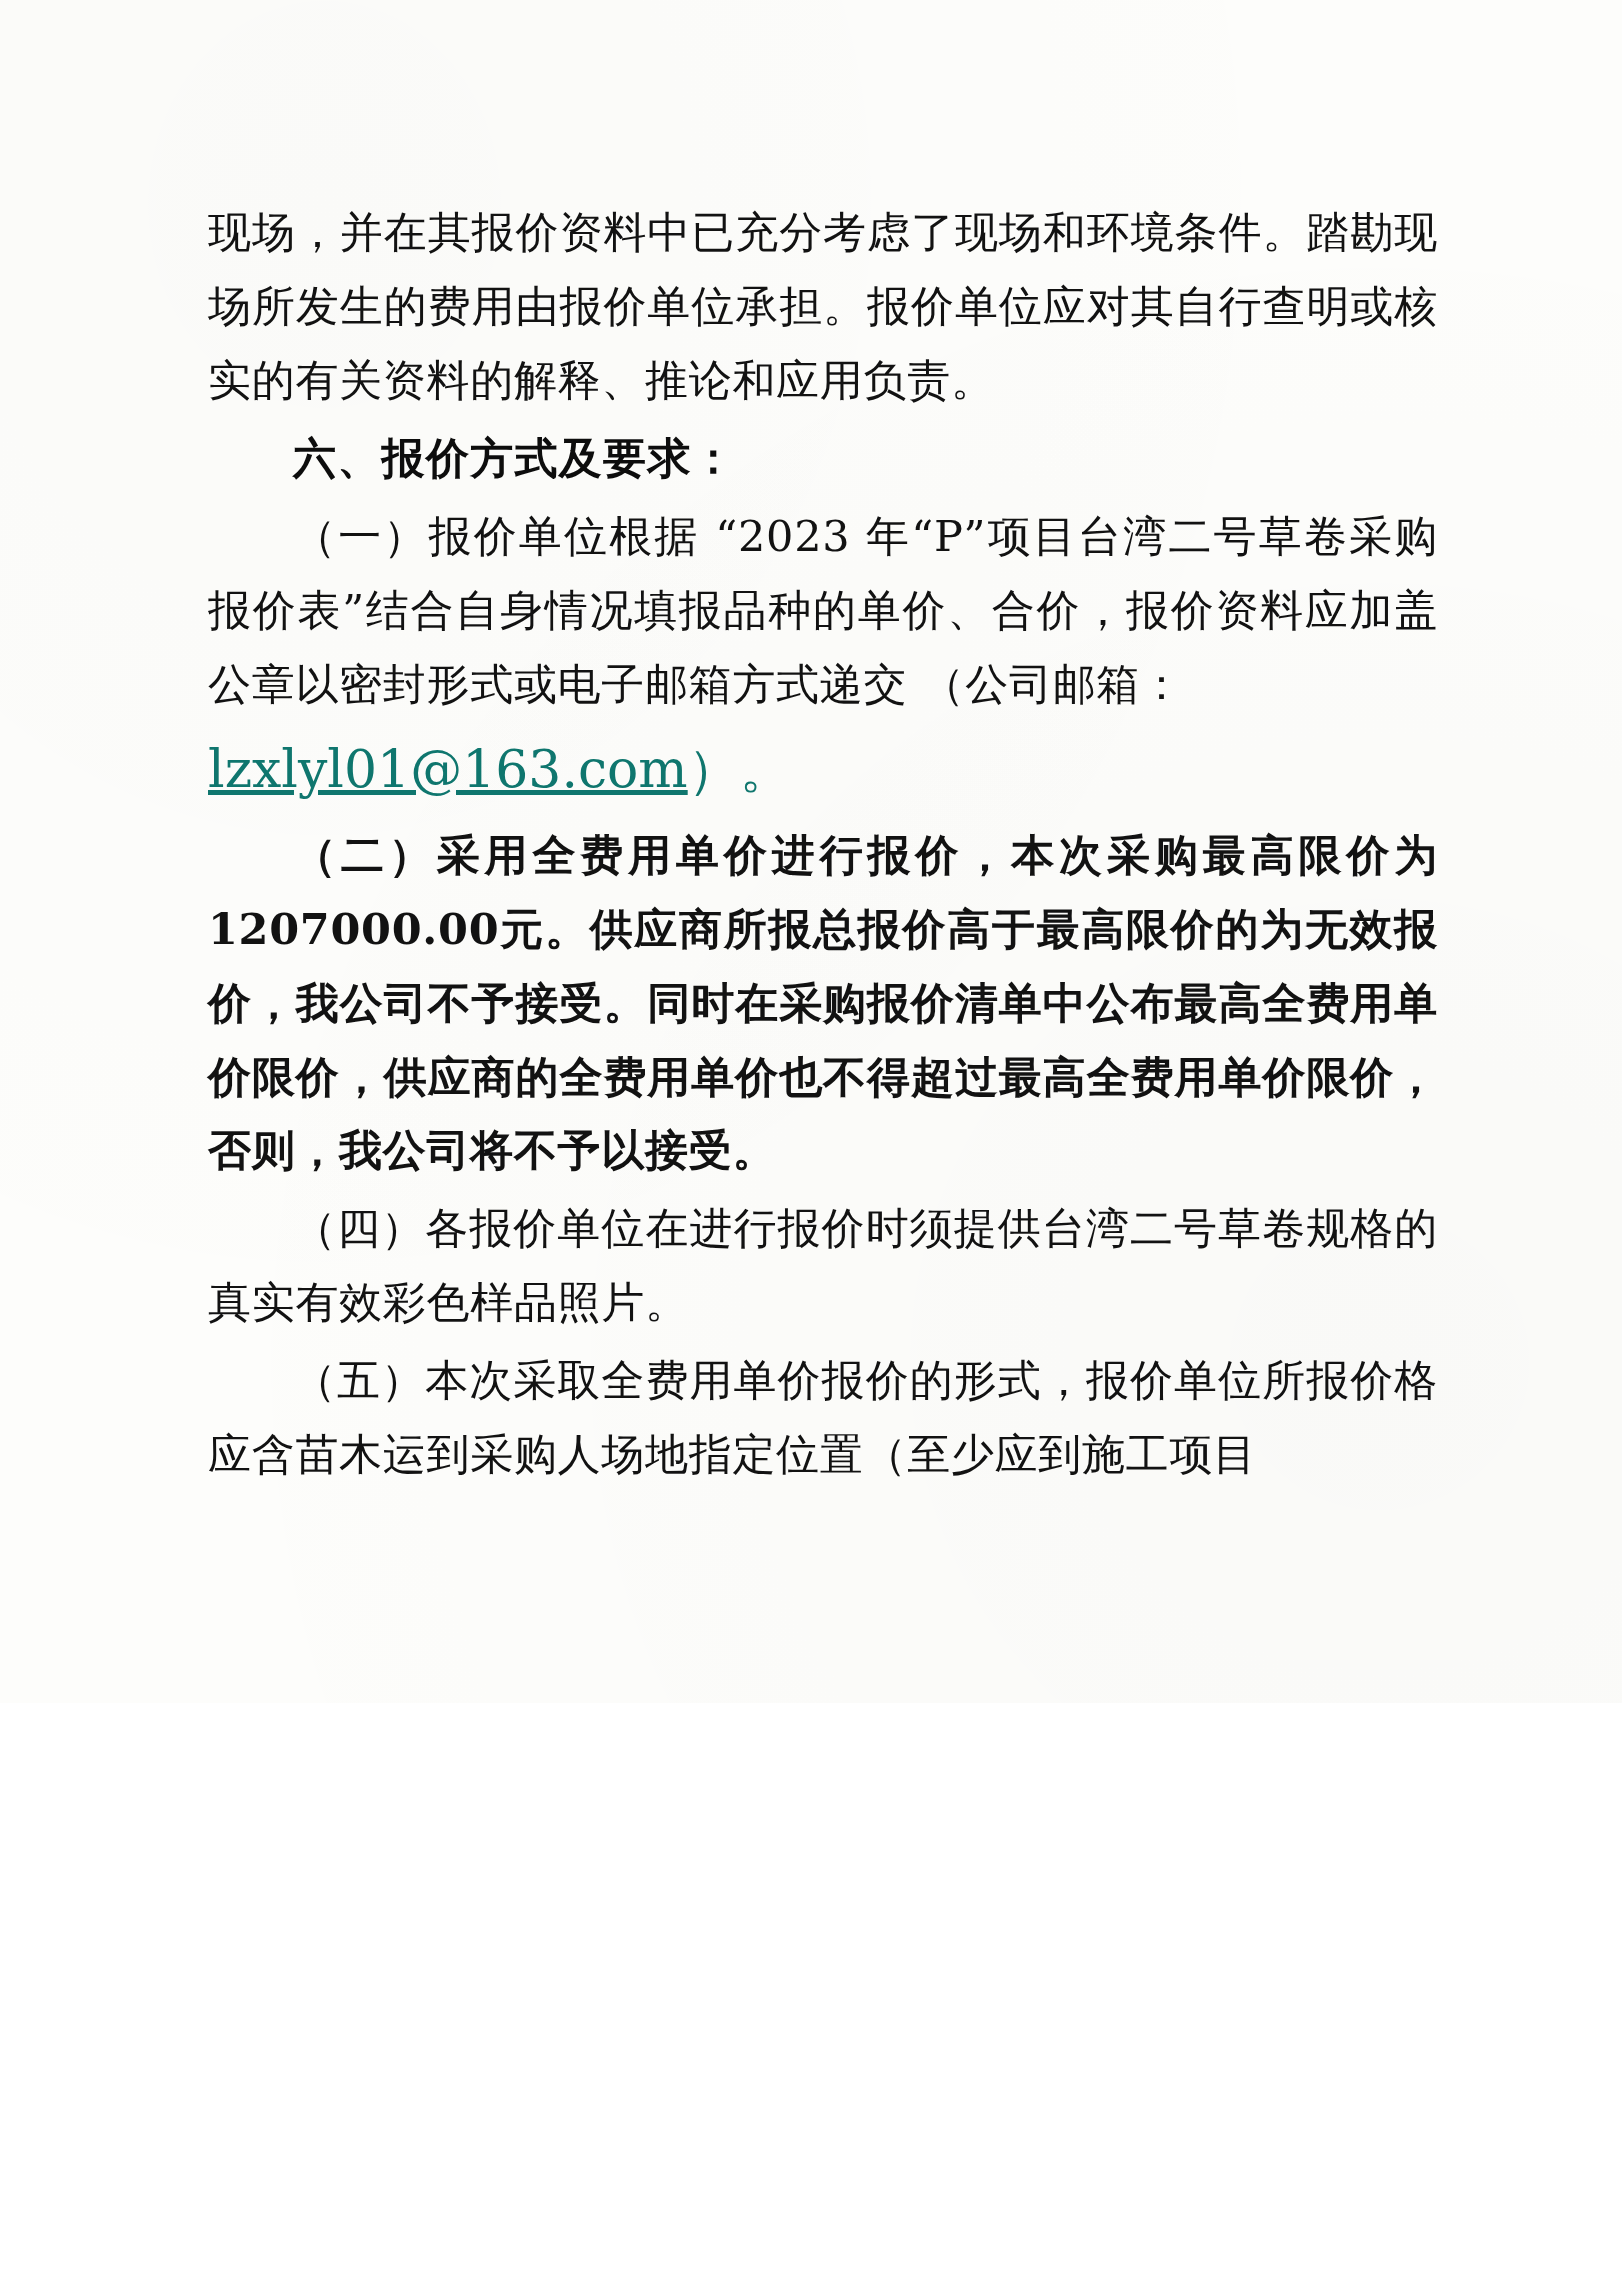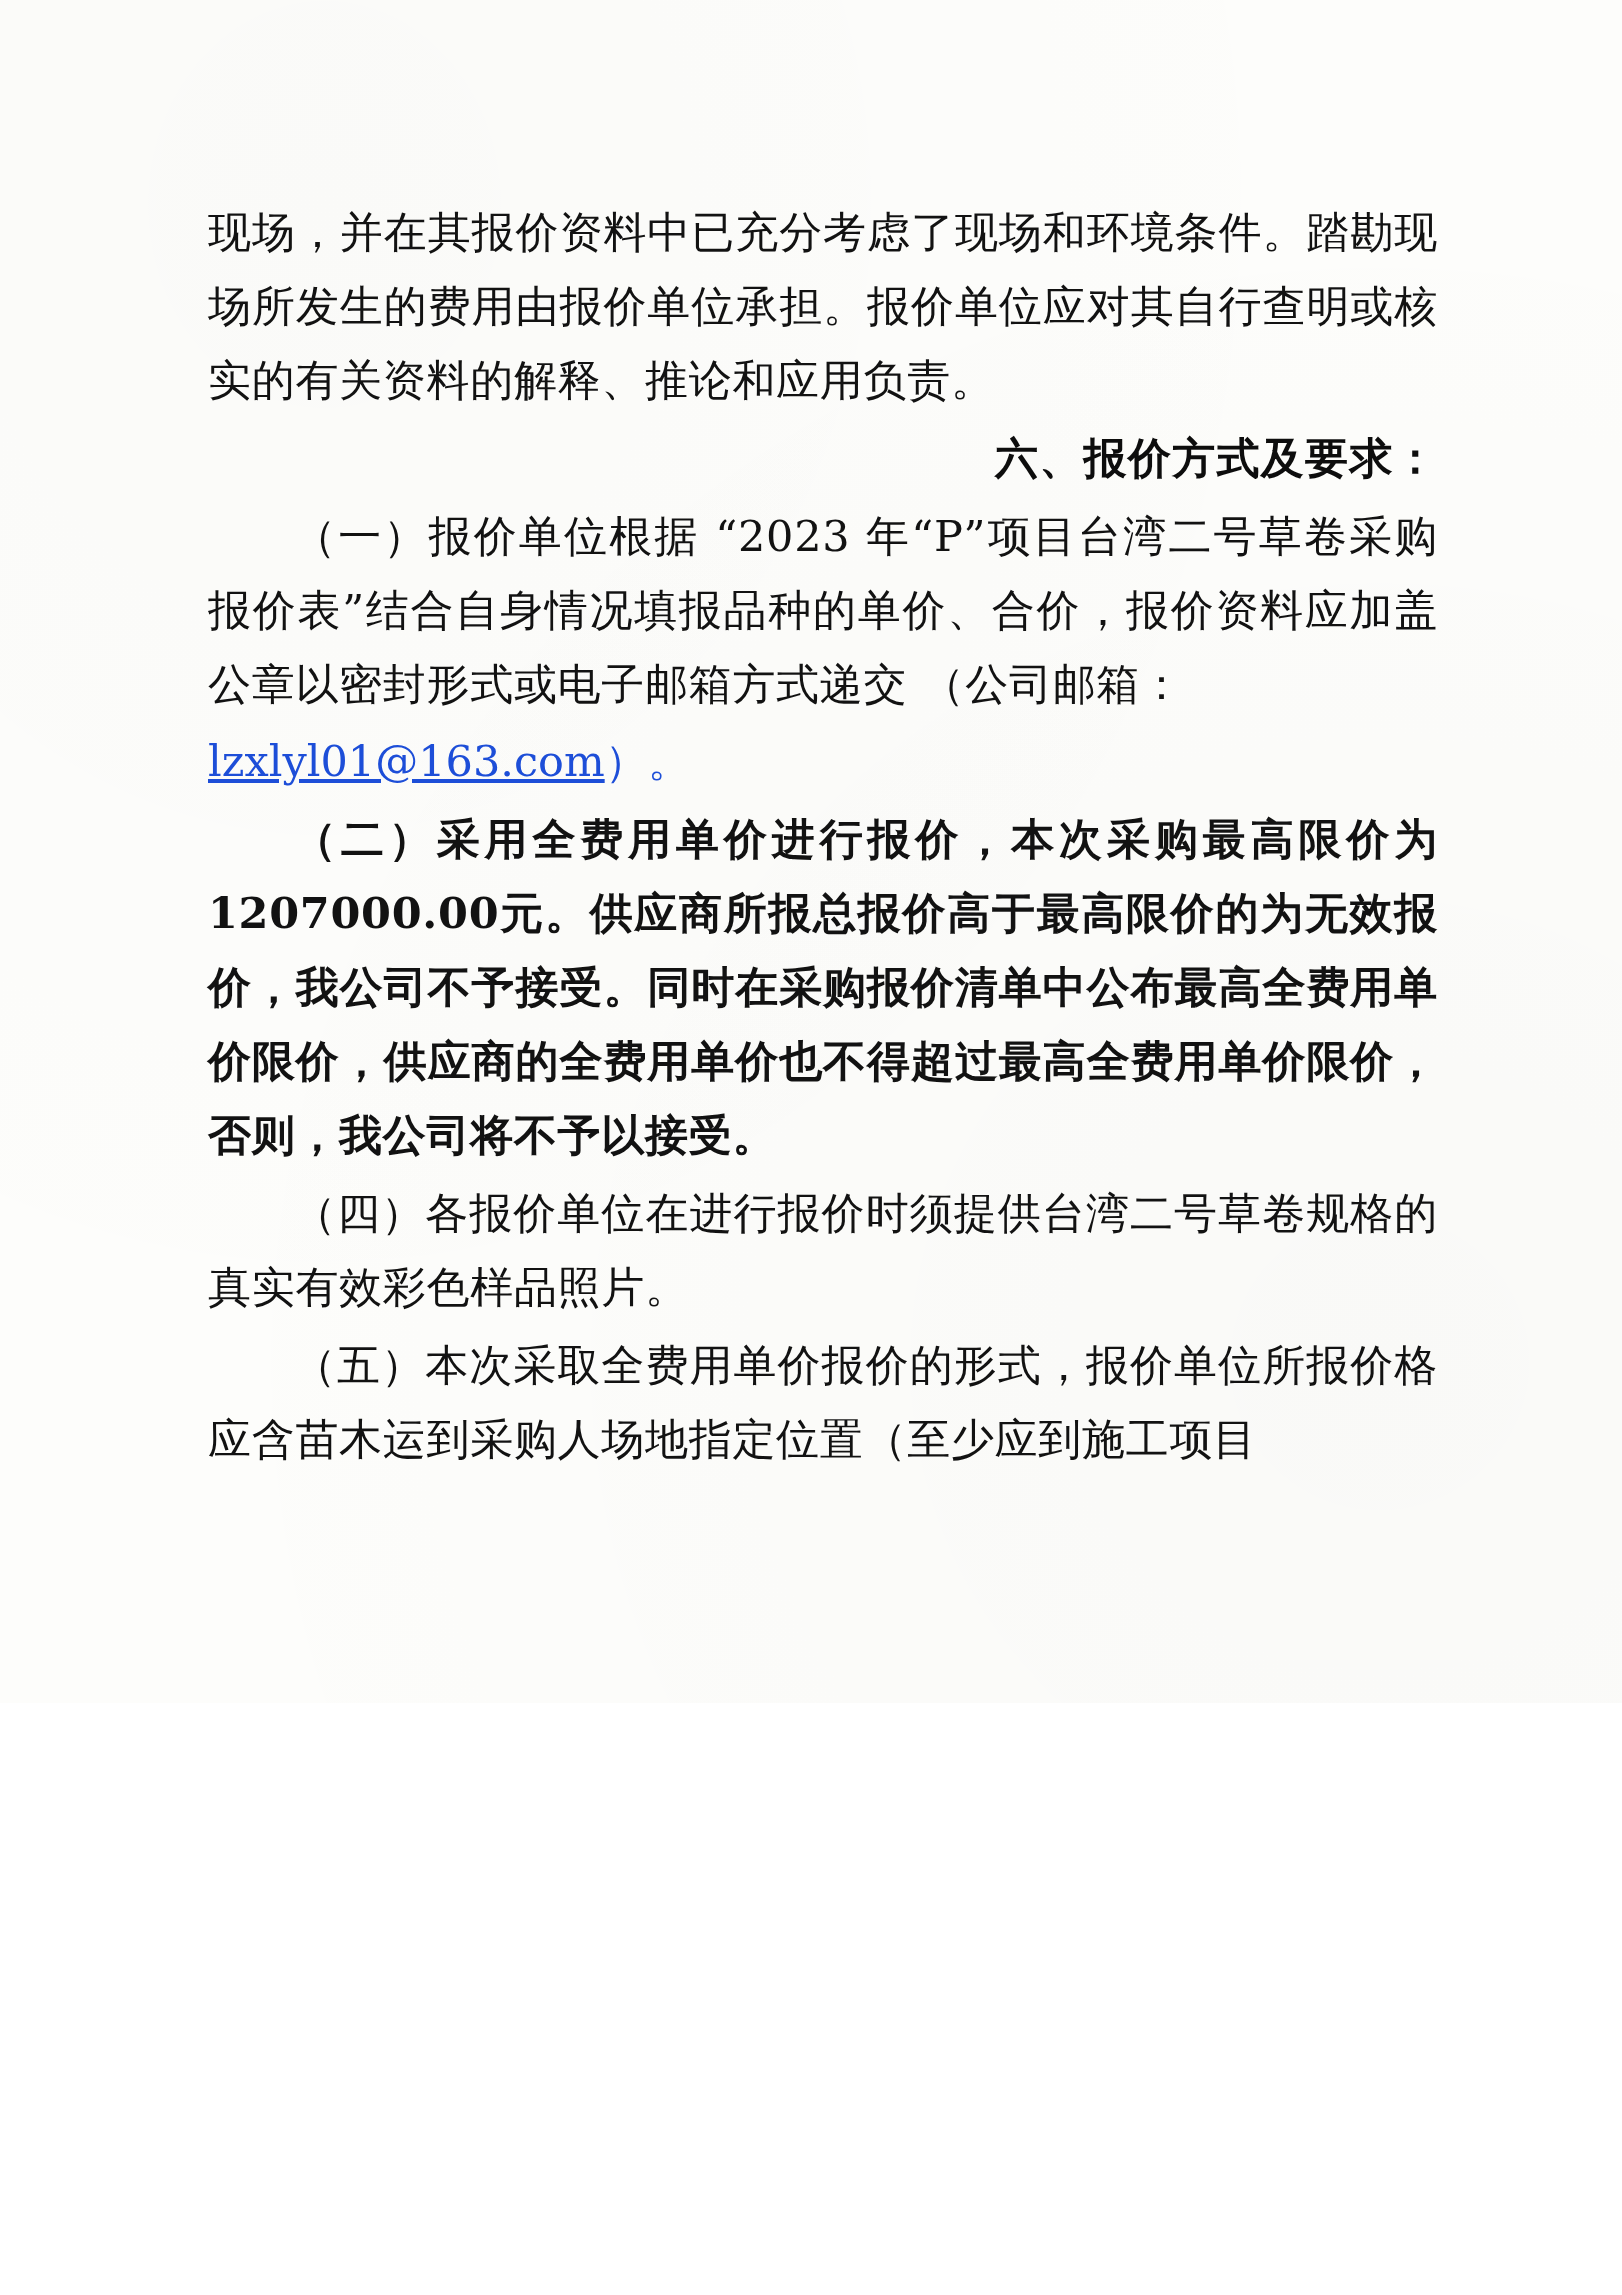--- a/index.html
+++ b/index.html
@@ -40,26 +40,25 @@
     font-weight: bold;
   }
   .heading {
     font-size: 43px;
     line-height: 1.72;
     color: #0d0d0d;
     font-weight: bold;
     text-indent: 85px;
     margin: 0 0 3.9px 0;
     letter-spacing: 1.3px;
-    text-align: right;
   }
   .email-line {
-    font-size: 43px;
+    font-size: 52px;
     line-height: 1.72;
-    color: #1d4ed8;
+    color: #0f766e;
     margin: 0 0 3.9px 0;
   }
   .email {
     text-decoration: underline;
     font-family: "DejaVu Serif", serif;
     letter-spacing: 0px;
   }
   .num {
     font-family: "DejaVu Serif", serif;
     font-weight: bold;

